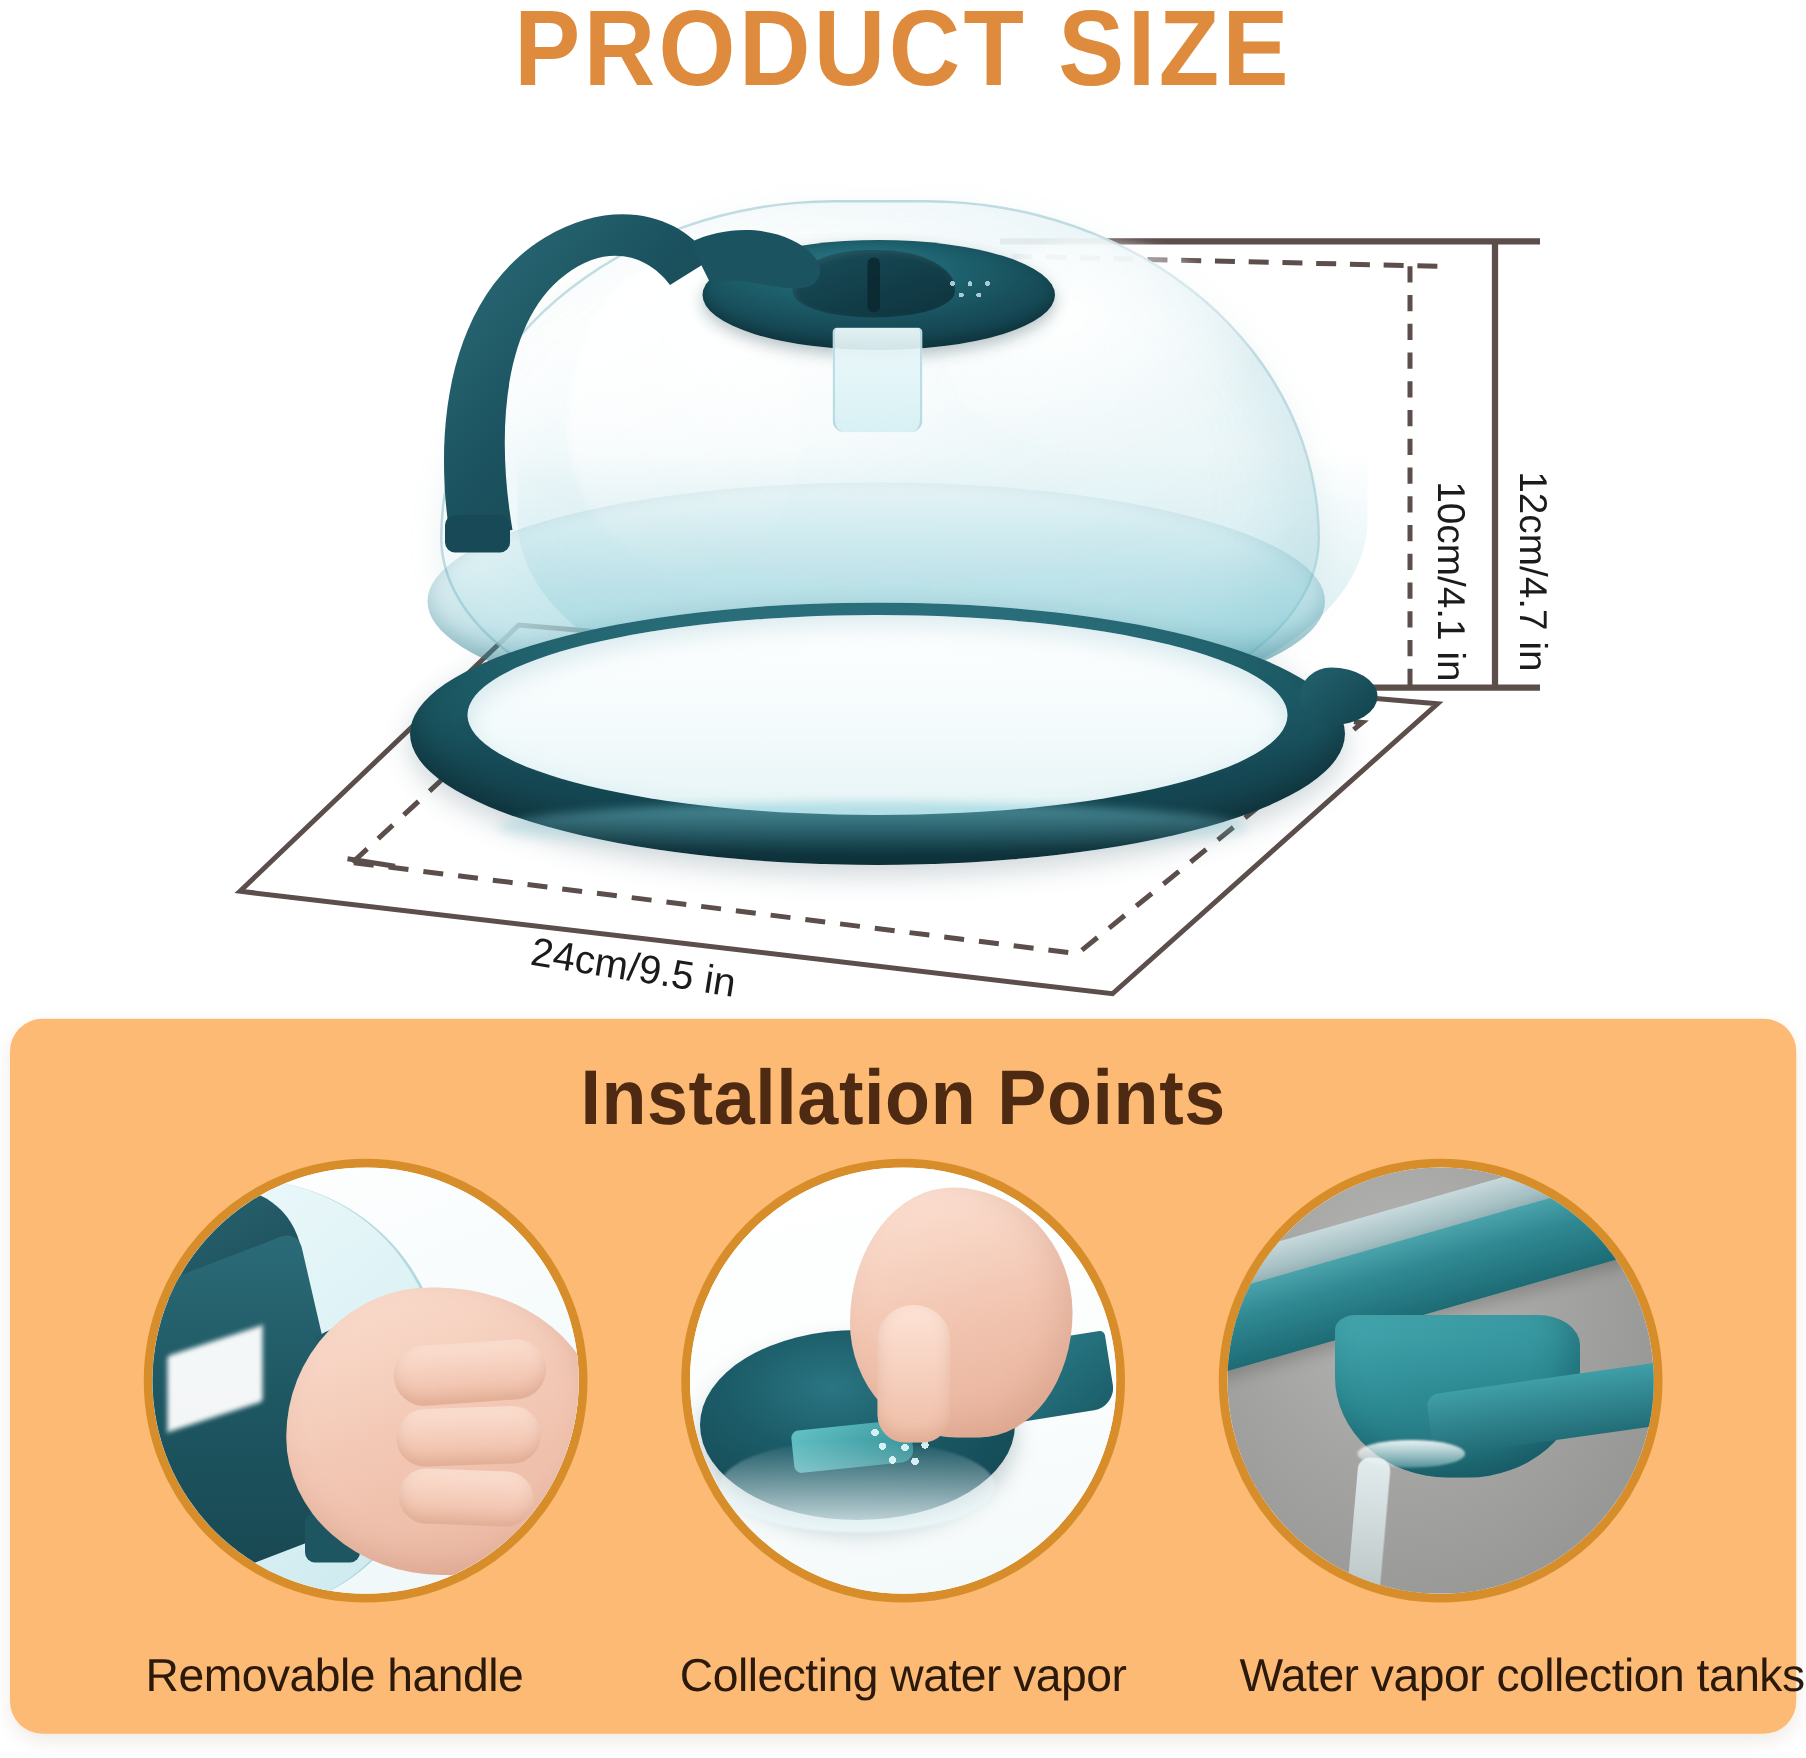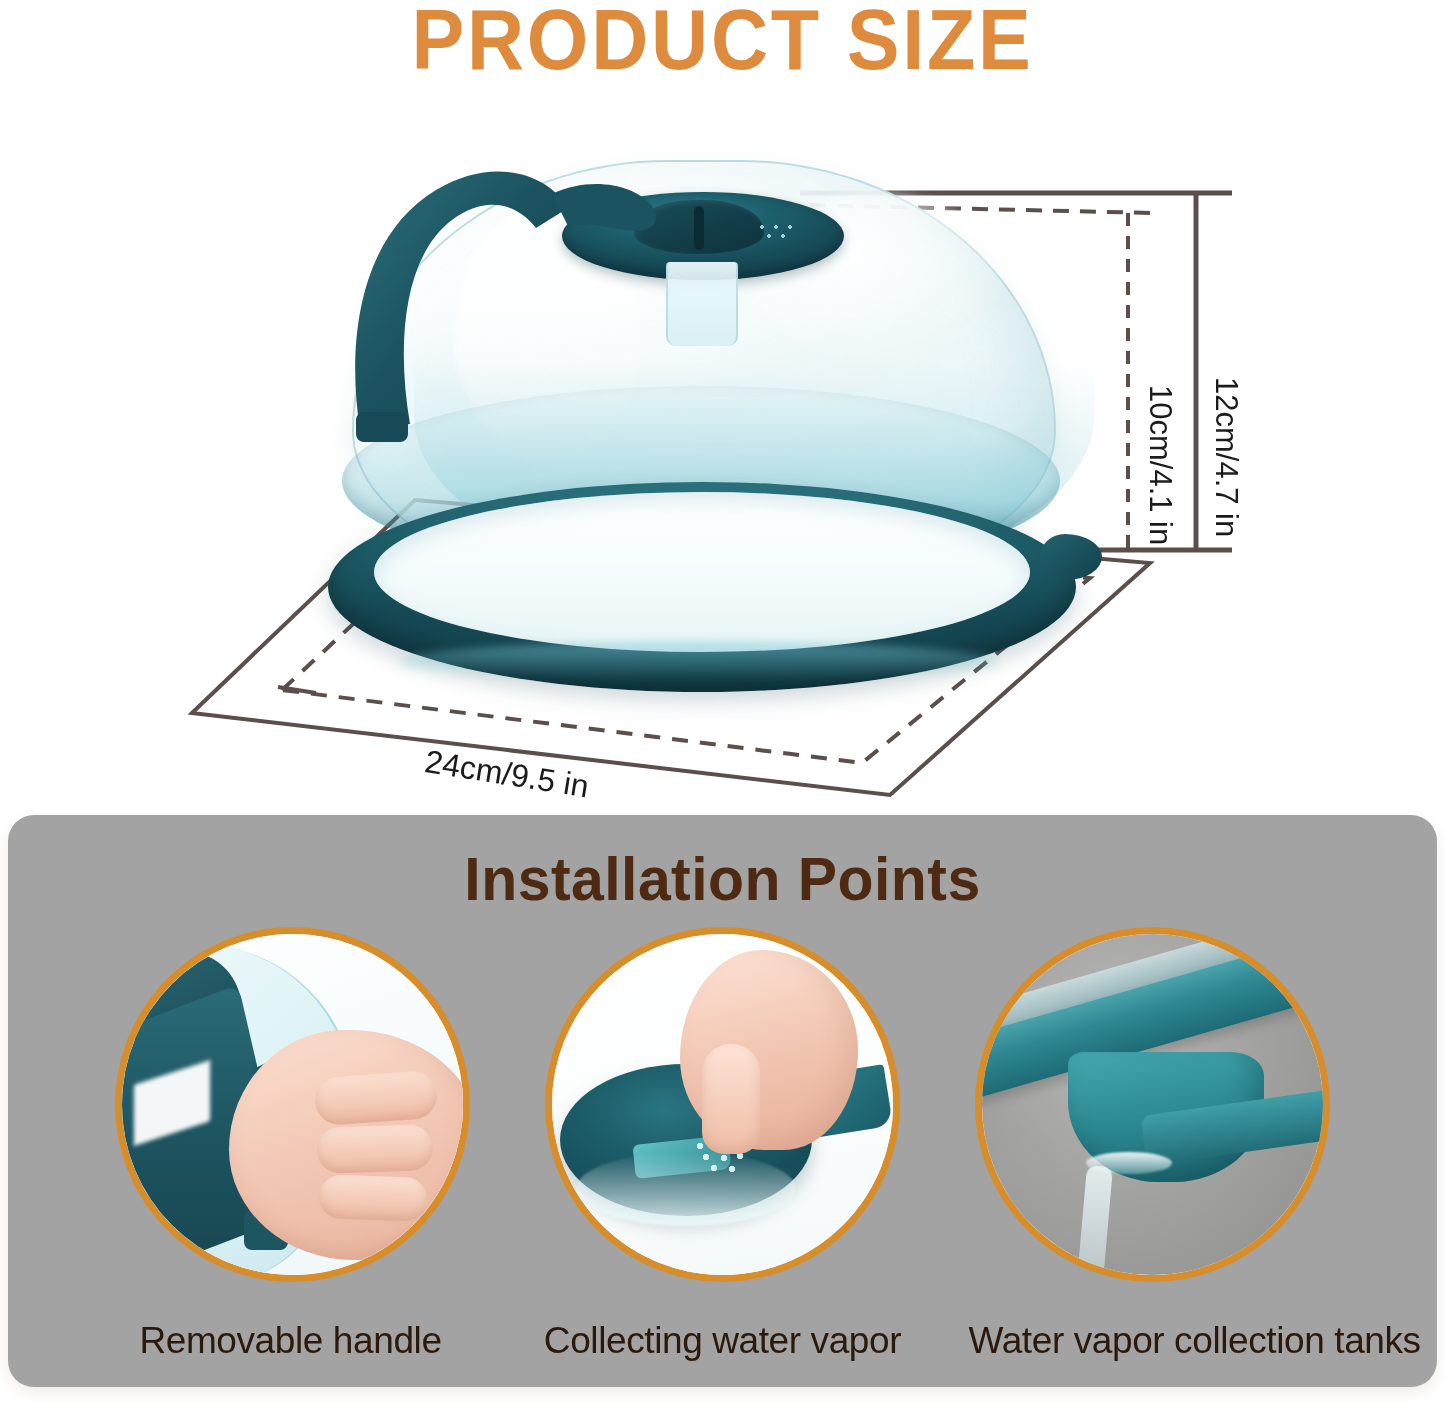--- a/index.html
+++ b/index.html
@@ -258,21 +258,21 @@
     font-size: 32px;
   }
 
   
   .install-panel {
     position: absolute;
     left: 8px;
     top: 815px;
     width: 1429px;
     height: 572px;
-    background: #a3a3a3;
+    background: #fdba74;
     border-radius: 26px;
     box-shadow: 0 6px 14px rgba(180,150,120,0.18);
   }
   .install-title {
     position: absolute;
     top: 28px;
     left: 0;
     width: 1429px;
     text-align: center;
     font-family: "Liberation Sans Narrow", "Liberation Sans", sans-serif;
@@ -321,21 +321,21 @@
     transform: scaleX(0.88);
   }
 
   .captions-row {
     position: absolute;
     top: 505px;
     left: 0;
     width: 1429px;
     display: flex;
     justify-content: center;
-    gap: 60px;
+    gap: 83px;
   }
   .caption-cell {
     width: 372px;
     text-align: center;
   }
 
   
   .p1-bg {
     position: absolute; inset: 0;
     background: linear-gradient(160deg,#ffffff 0%, #f6fbfc 50%, #eef7f9 100%);

